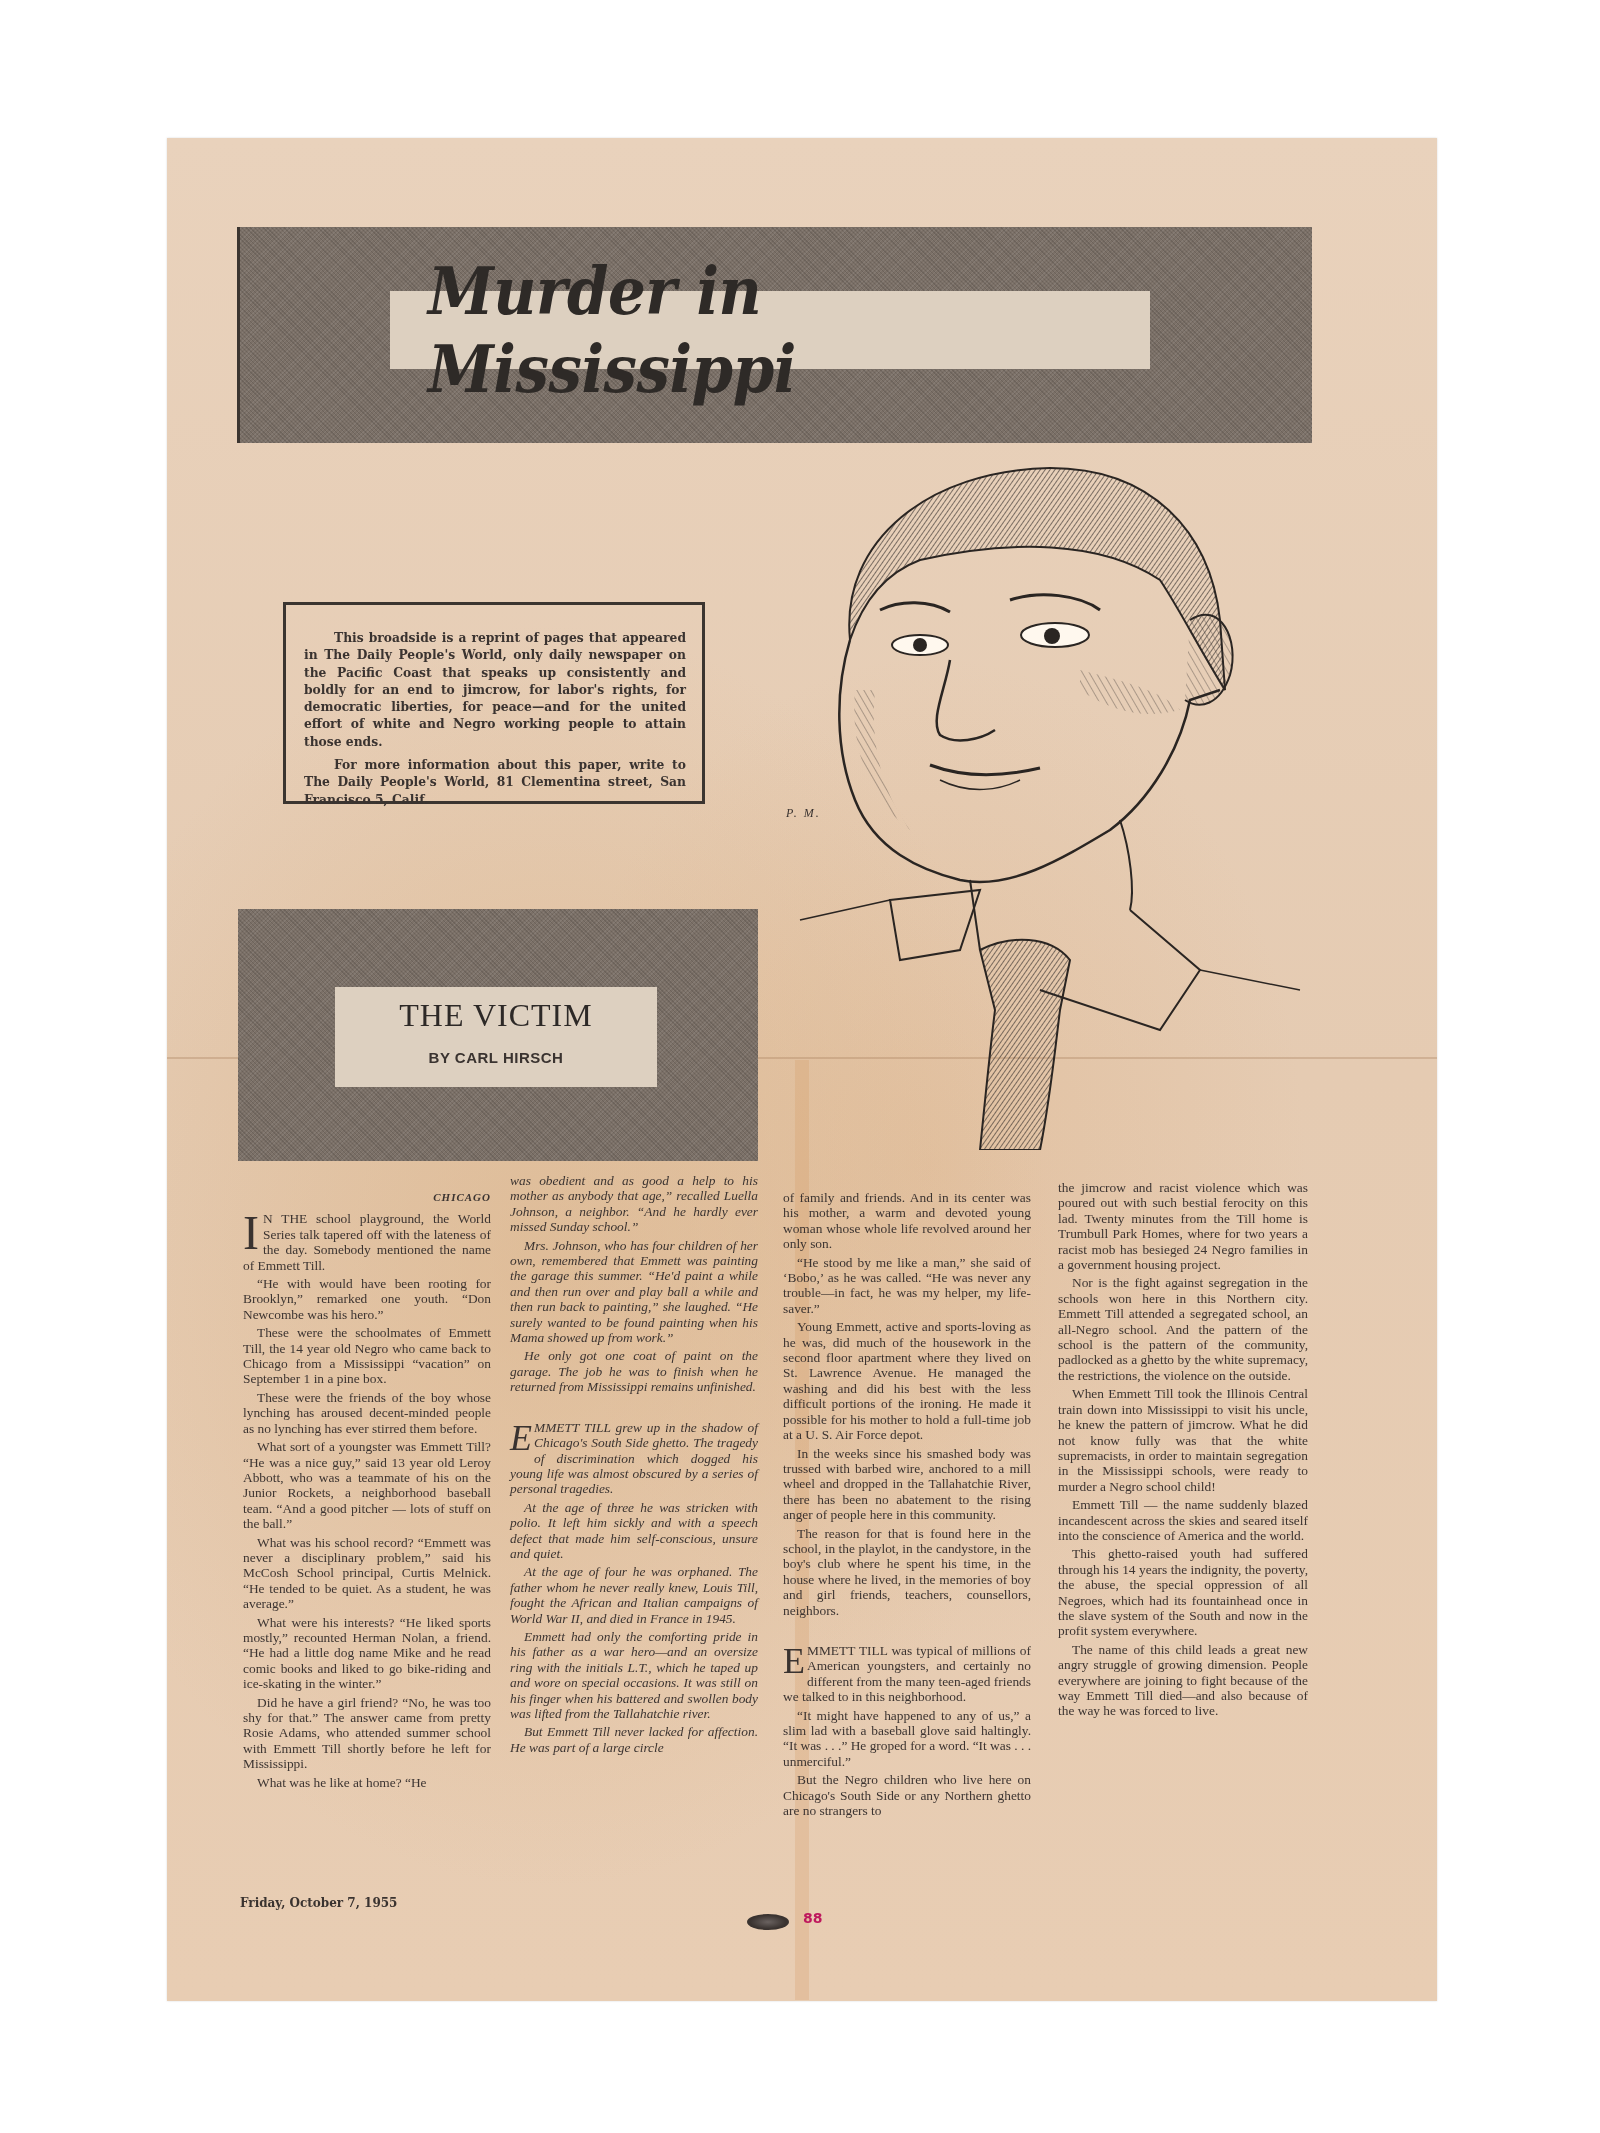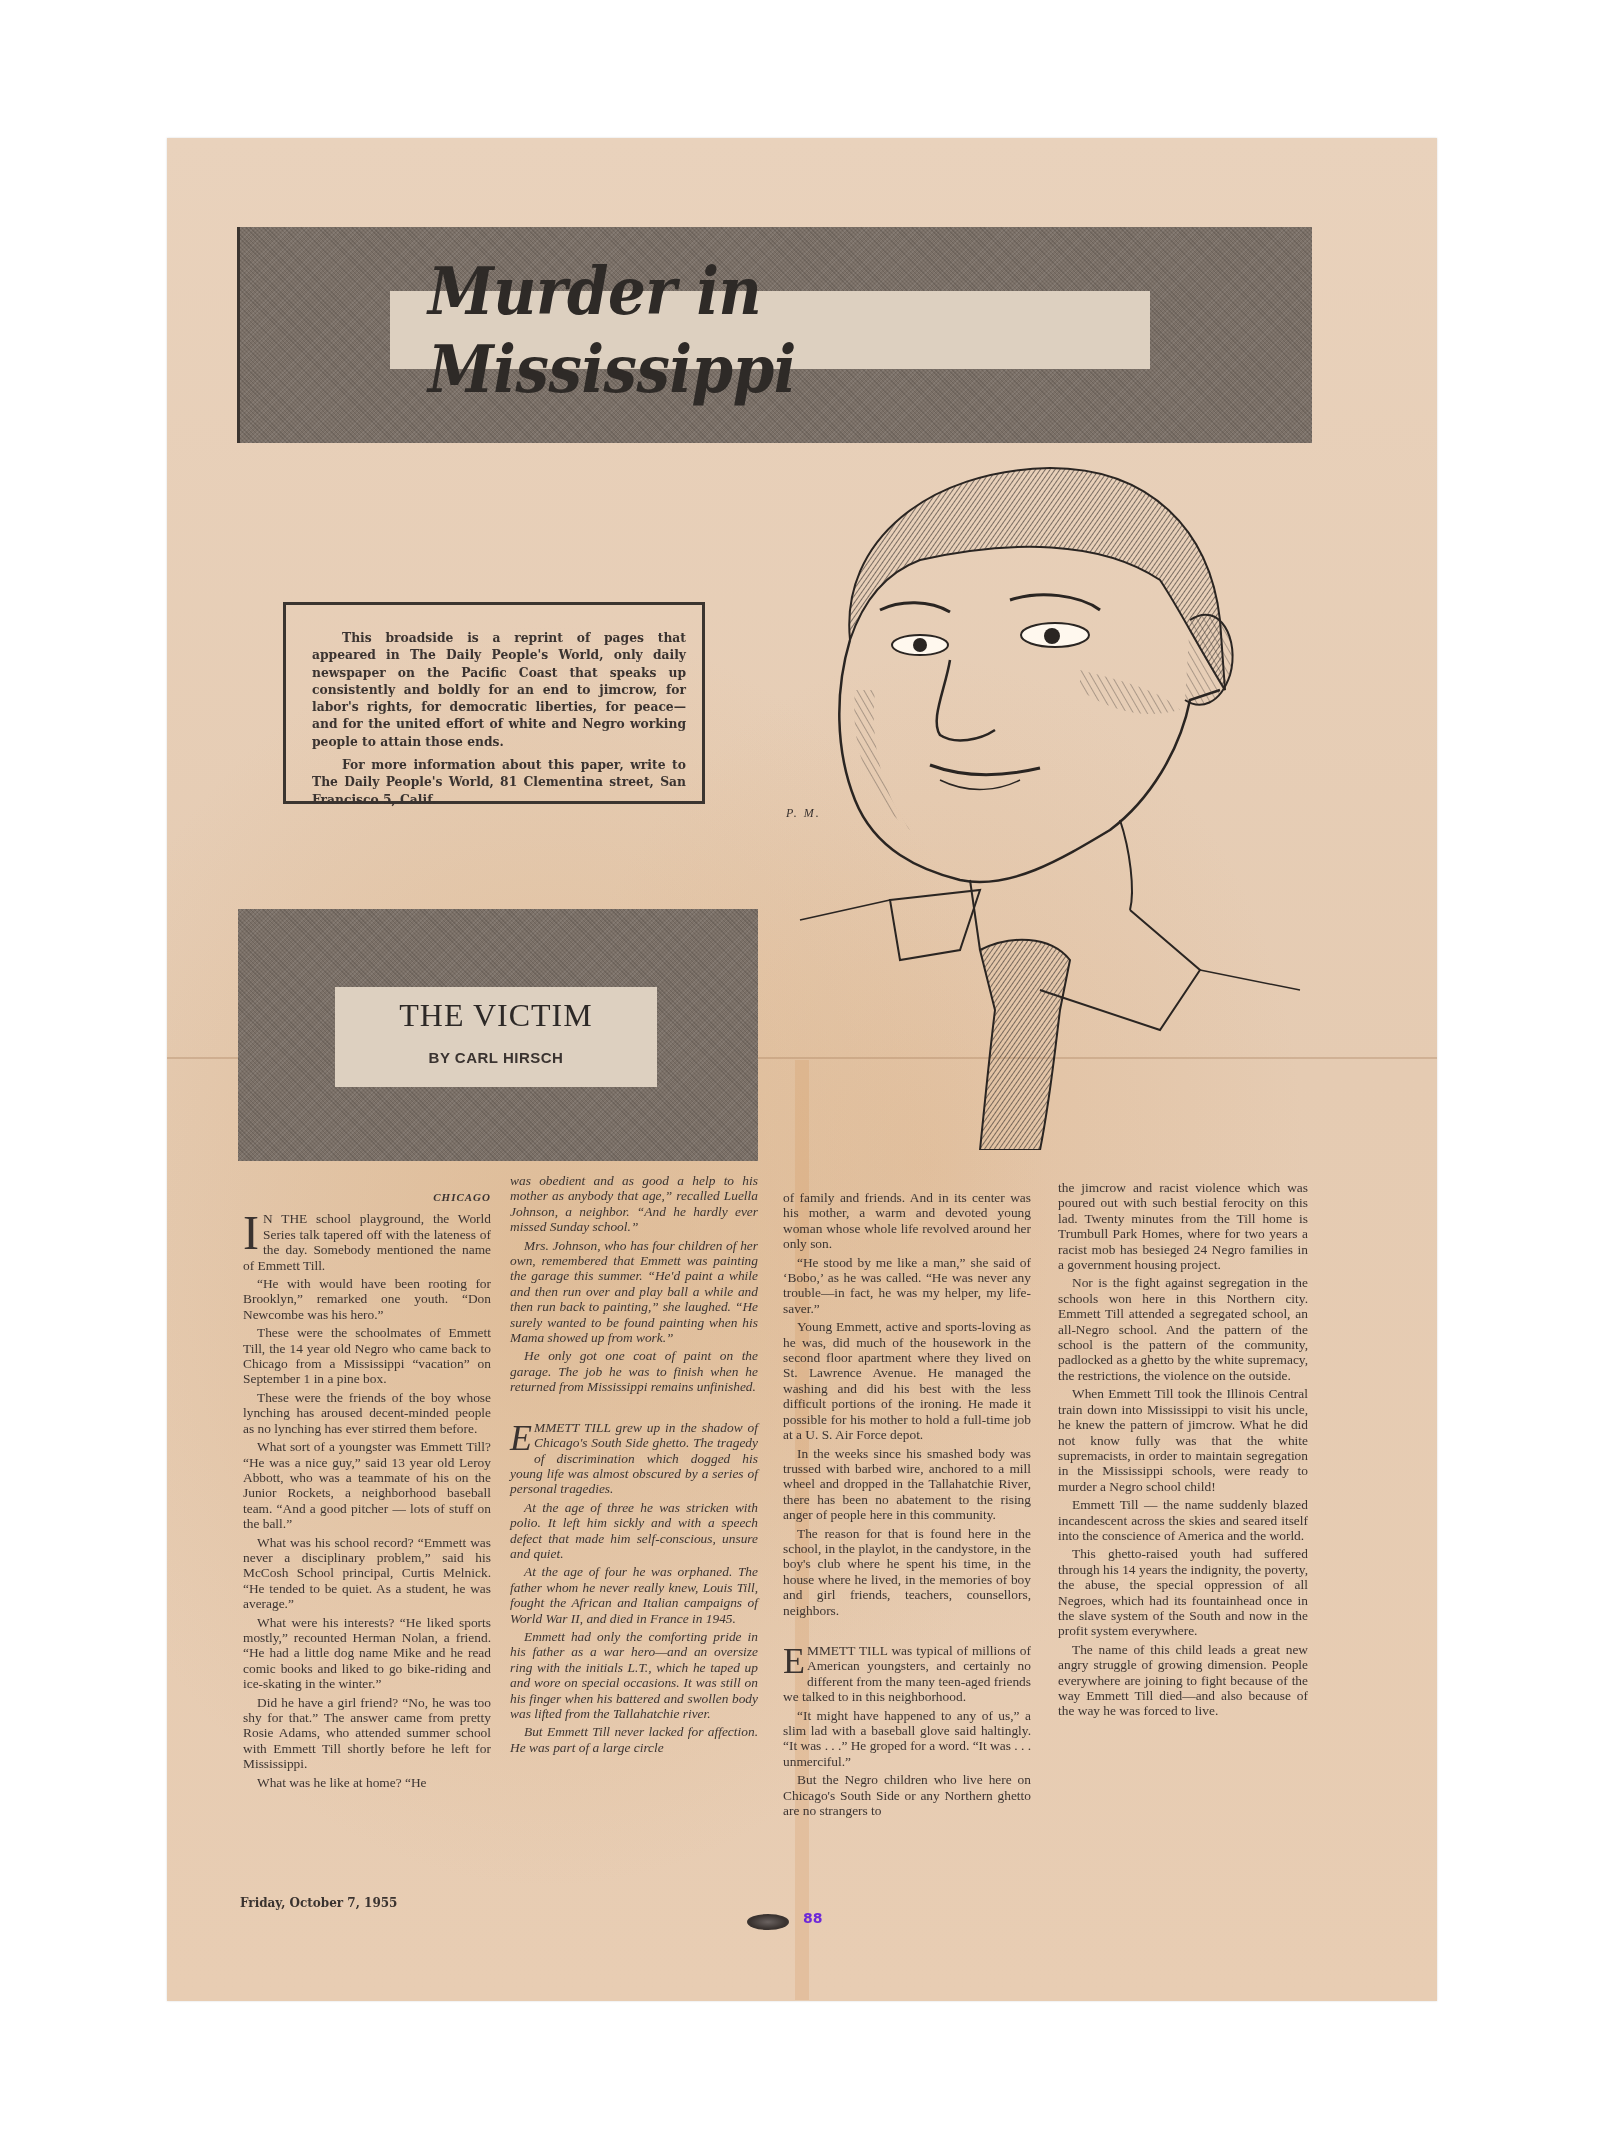--- a/index.html
+++ b/index.html
@@ -38,21 +38,21 @@
     position:absolute; left:390px; top:291px; width:760px; height:78px;
     background:#ddd0c0; display:flex; align-items:center; justify-content:center;
   }
   .mast-label span {
     font-family:"DejaVu Serif", serif; font-style:italic; font-weight:bold;
     font-size:66px; color:#2e2a27; letter-spacing:-0.5px; transform:scaleX(0.9);
     display:inline-block;
   }
   .infobox {
     position:absolute; left:283px; top:602px; width:422px; height:202px;
-    border:3px solid #3b3530; padding:24px 16px 0 26px; box-sizing:border-box;
+    border:3px solid #3b3530; padding:24px 16px 0 18px; box-sizing:border-box;
     font-family:"DejaVu Serif", serif; font-weight:bold; font-size:12.3px; line-height:17.3px;
     color:#3a3330; text-align:justify;
   }
   .infobox p { margin:0 0 6px 0; text-indent:30px; }
   .victim {
     position:absolute; left:238px; top:909px; width:520px; height:252px;
   }
   .victim-label {
     position:absolute; left:335px; top:987px; width:322px; height:100px; background:#ddd0c0;
   }
@@ -88,21 +88,21 @@
   .footer-date {
     position:absolute; left:240px; top:1896px;
     font-family:"DejaVu Serif", serif; font-weight:bold; font-size:12px; color:#3a3330;
   }
   .footer-logo {
     position:absolute; left:747px; top:1914px; width:42px; height:16px; border-radius:50%;
     background:radial-gradient(ellipse, #6a6260 0%, #3a3330 60%, #3a3330 100%);
   }
   .footer-page {
     position:absolute; left:803px; top:1910px;
-    font-family:"DejaVu Sans", sans-serif; font-weight:bold; font-size:14px; color:#6d28d9;
+    font-family:"DejaVu Sans", sans-serif; font-weight:bold; font-size:14px; color:#be185d;
   }
 </style>
 </head>
 <body>
 
 <div class="paper"></div>
 <div class="fold"></div>
 <div class="vfold"></div>
 
 <div class="mast halftone"></div>

